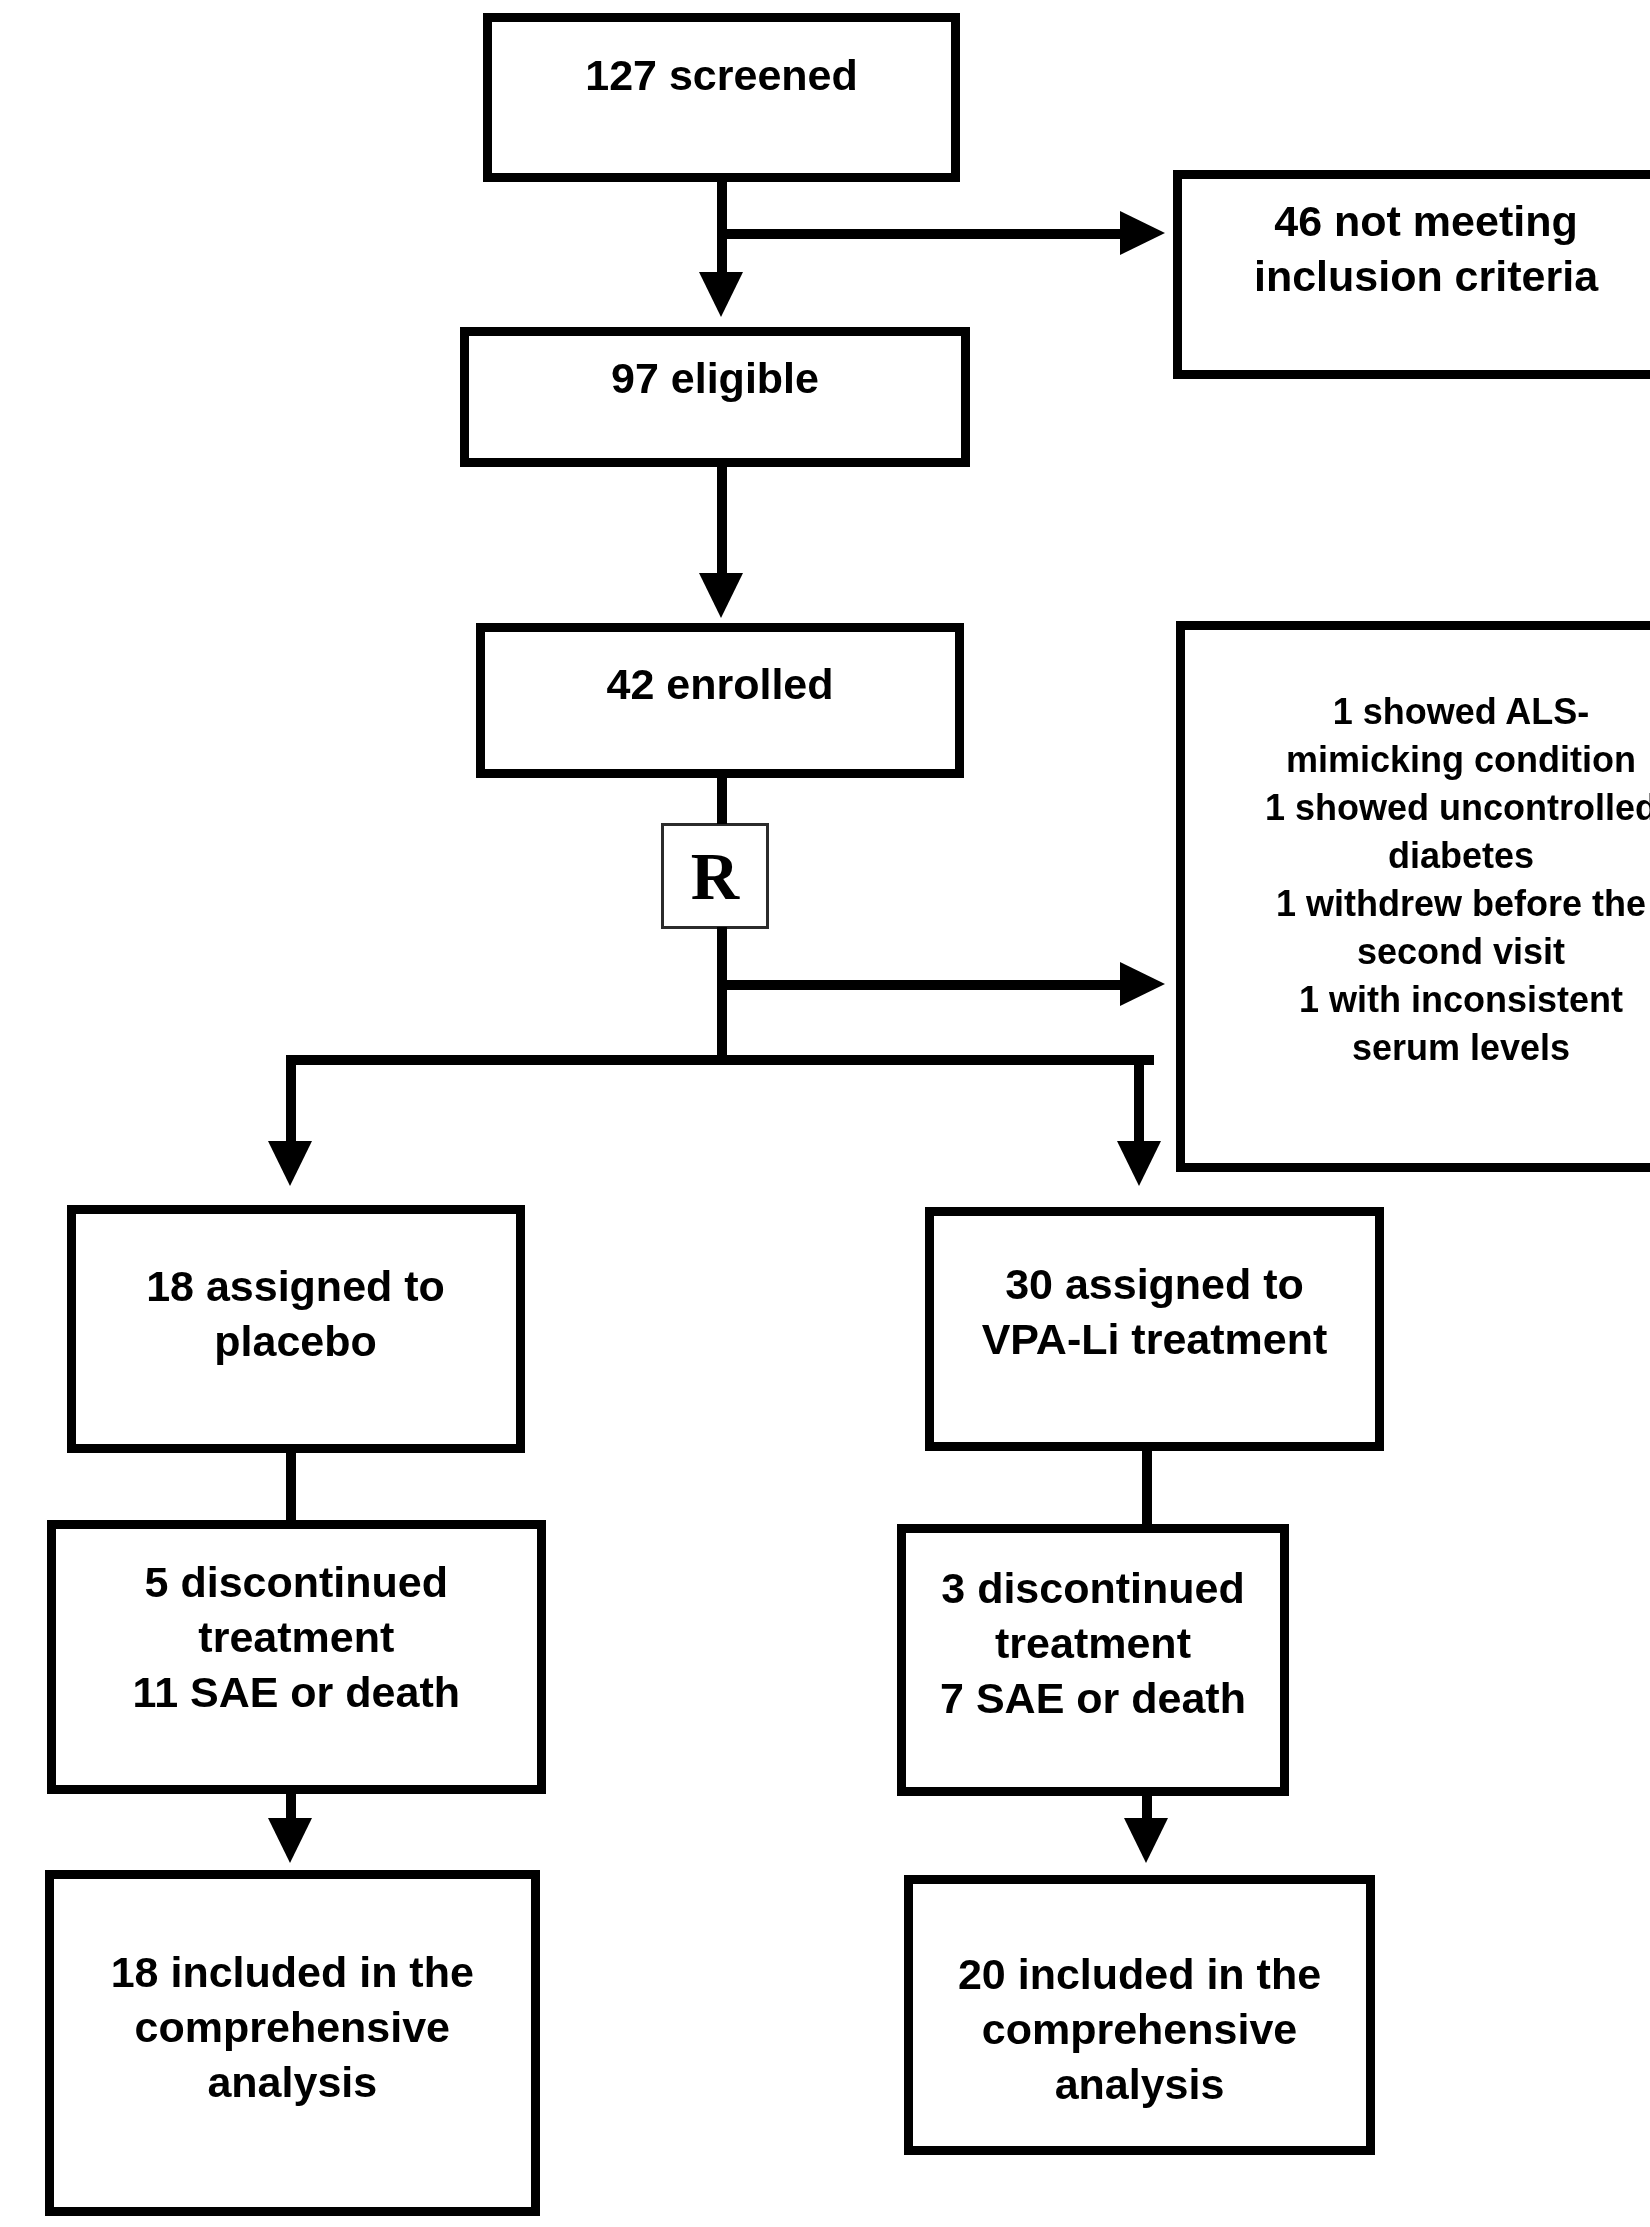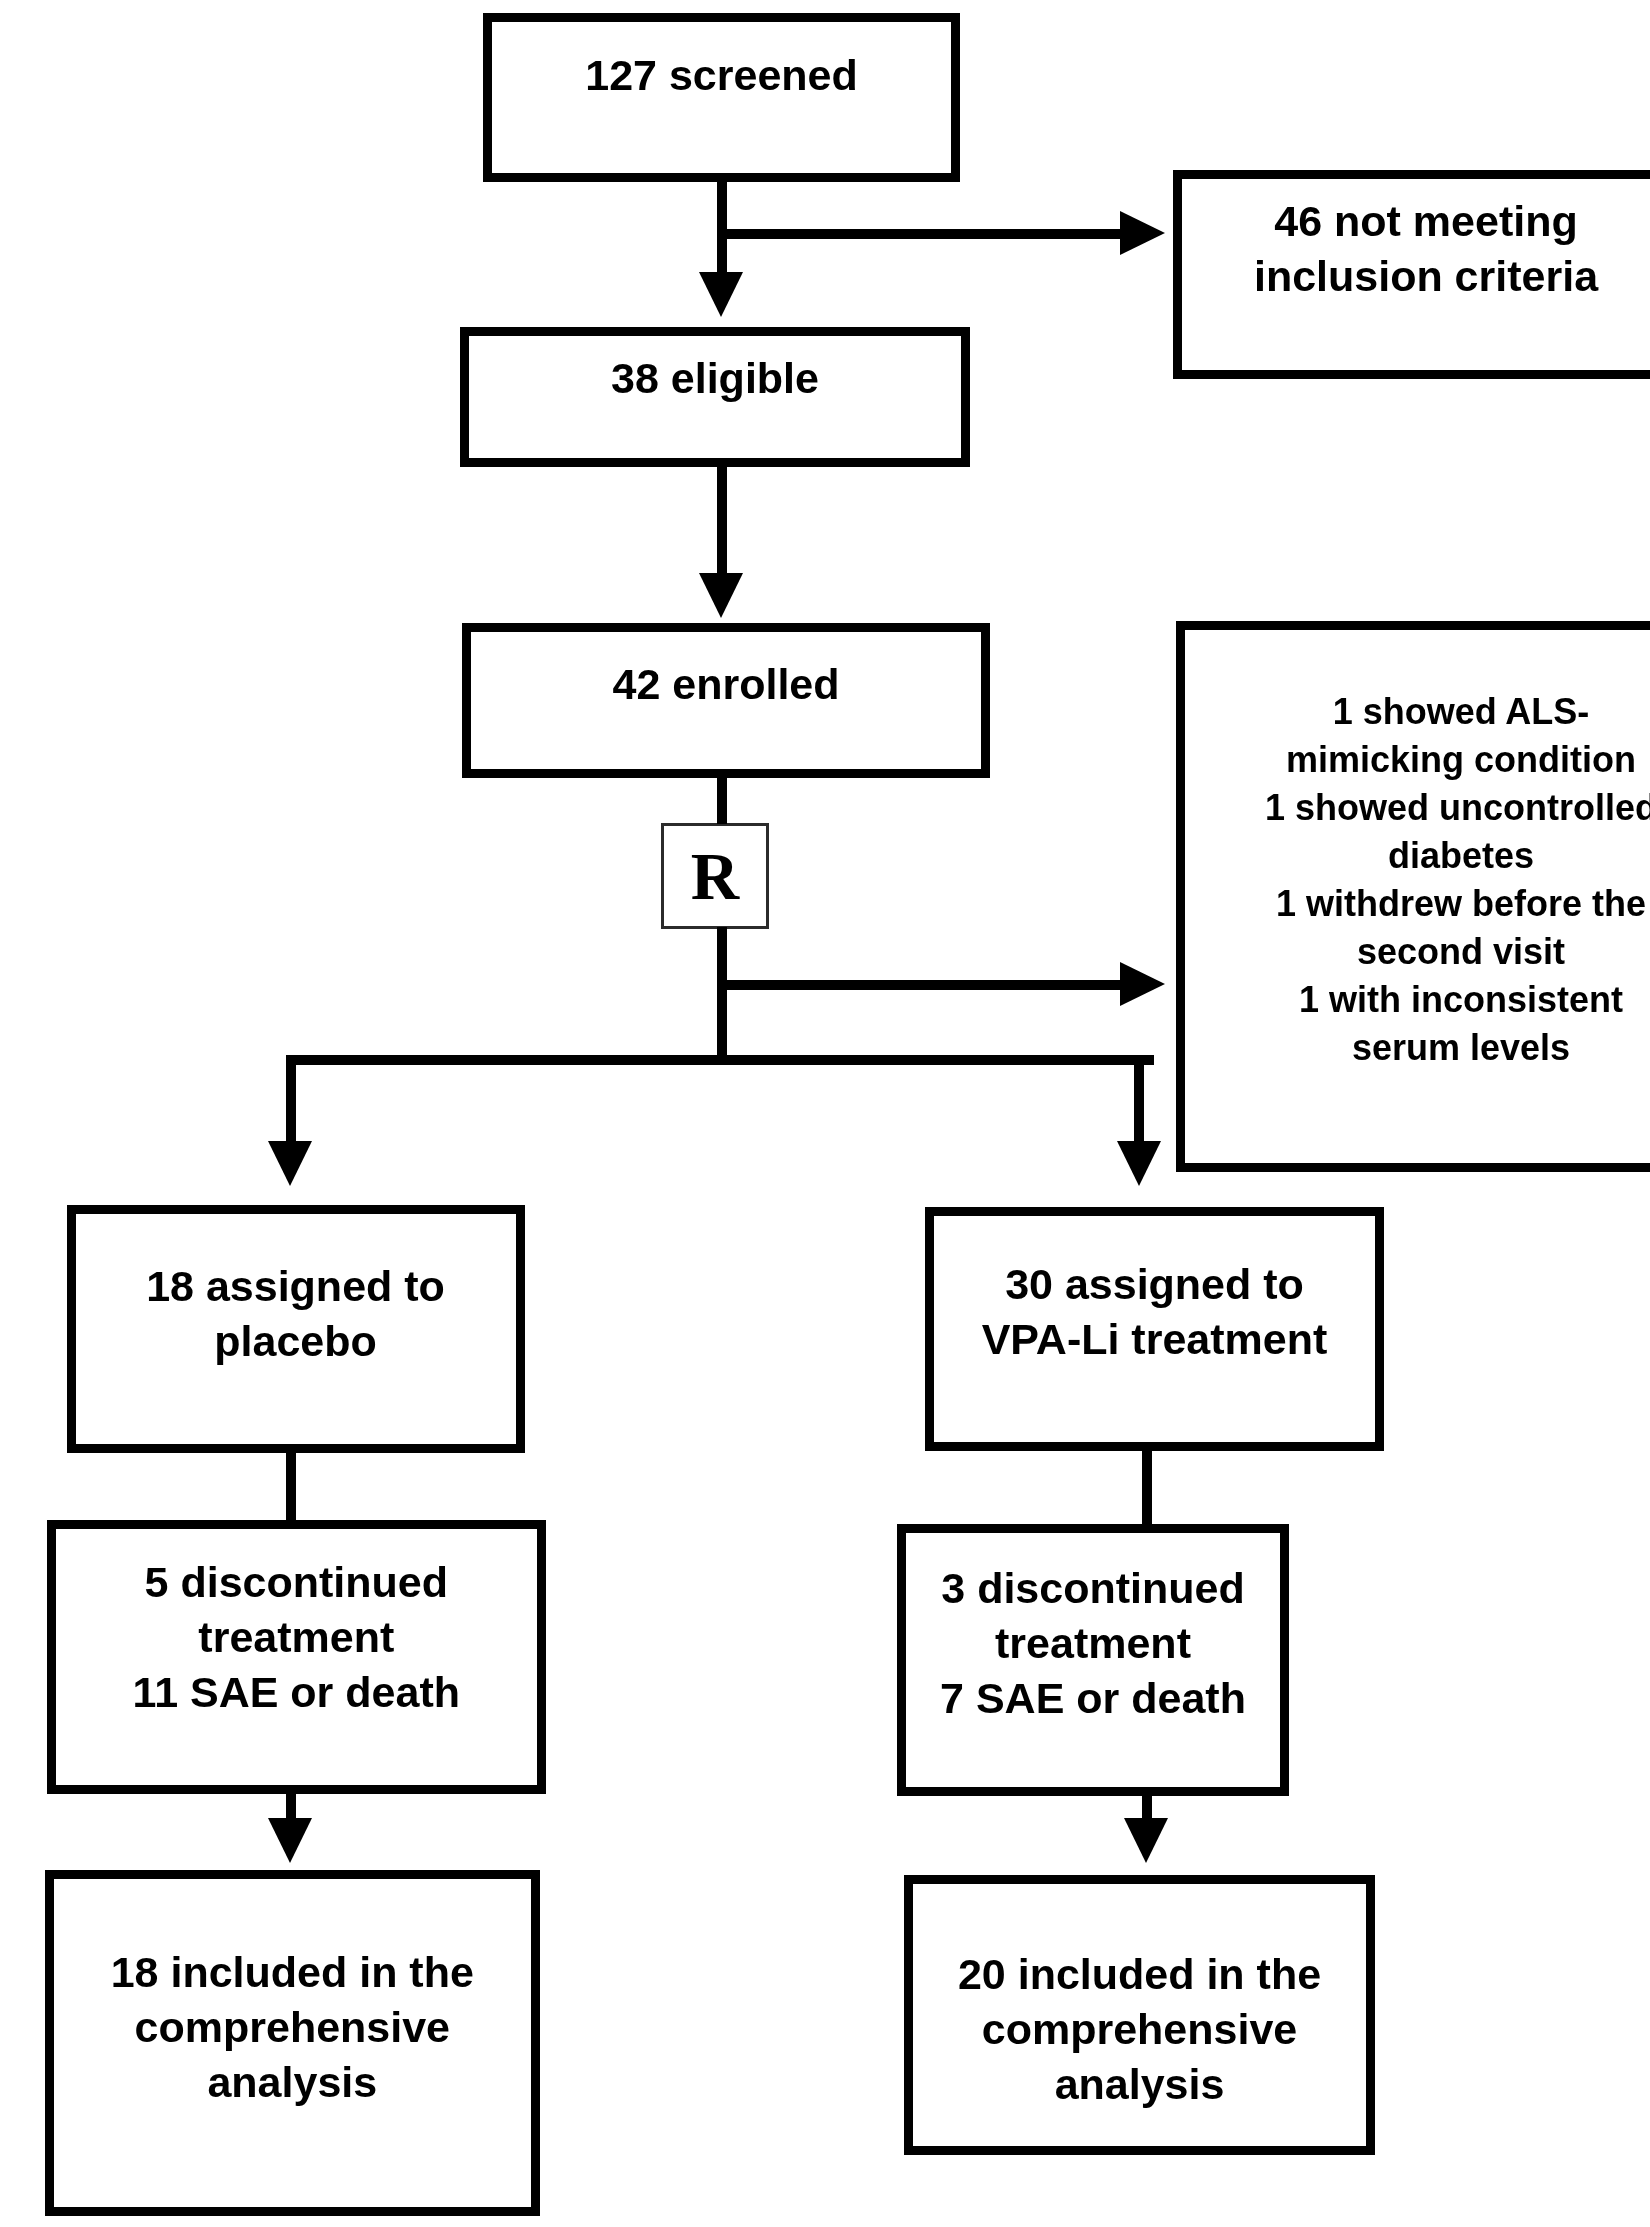--- a/index.html
+++ b/index.html
@@ -52,21 +52,21 @@
     width: 0;
     height: 0;
     border-top: 22.7px solid transparent;
     border-bottom: 22.7px solid transparent;
     border-left: 45px solid #000000;
   }
   
   .b-screened   { left: 449px;  top: 12.8px;   width: 477px; height: 169px; padding-top: 26.6px; }
   .b-notmeeting { left: 1139px; top: 170px;  width: 506px; height: 209px; padding-top: 15px; }
   .b-eligible   { left: 426px;  top: 327px;  width: 510px; height: 140px; padding-top: 14.8px; }
-  .b-enrolled   { left: 428px;  top: 623px;  width: 528px; height: 155px; padding-top: 24.6px; }
+  .b-enrolled   { left: 442px;  top: 623px;  width: 488px; height: 155px; padding-top: 24.6px; }
   .b-r {
     left: 627px; top: 823px; width: 108px; height: 106px;
     border: 3.9px solid #2b2b2b;
     align-items: center;
     padding-top: 0;
     font-family: "Liberation Serif", "DejaVu Serif", serif;
     font-size: 67px;
     line-height: 67px;
   }
   .b-exclusions { left: 1142px; top: 621px;  width: 570px; height: 551px; padding-top: 58px; }
@@ -107,21 +107,21 @@
   <div class="box b-screened">
     <span>127 screened</span>
   </div>
 
   <div class="box b-notmeeting">
     <span>46 not meeting
 inclusion criteria</span>
   </div>
 
   <div class="box b-eligible">
-    <span>38 eligible</span>
+    <span>97 eligible</span>
   </div>
 
   <div class="box b-enrolled">
     <span>42 enrolled</span>
   </div>
 
   <div class="box b-r">
     <span>R</span>
   </div>
 

